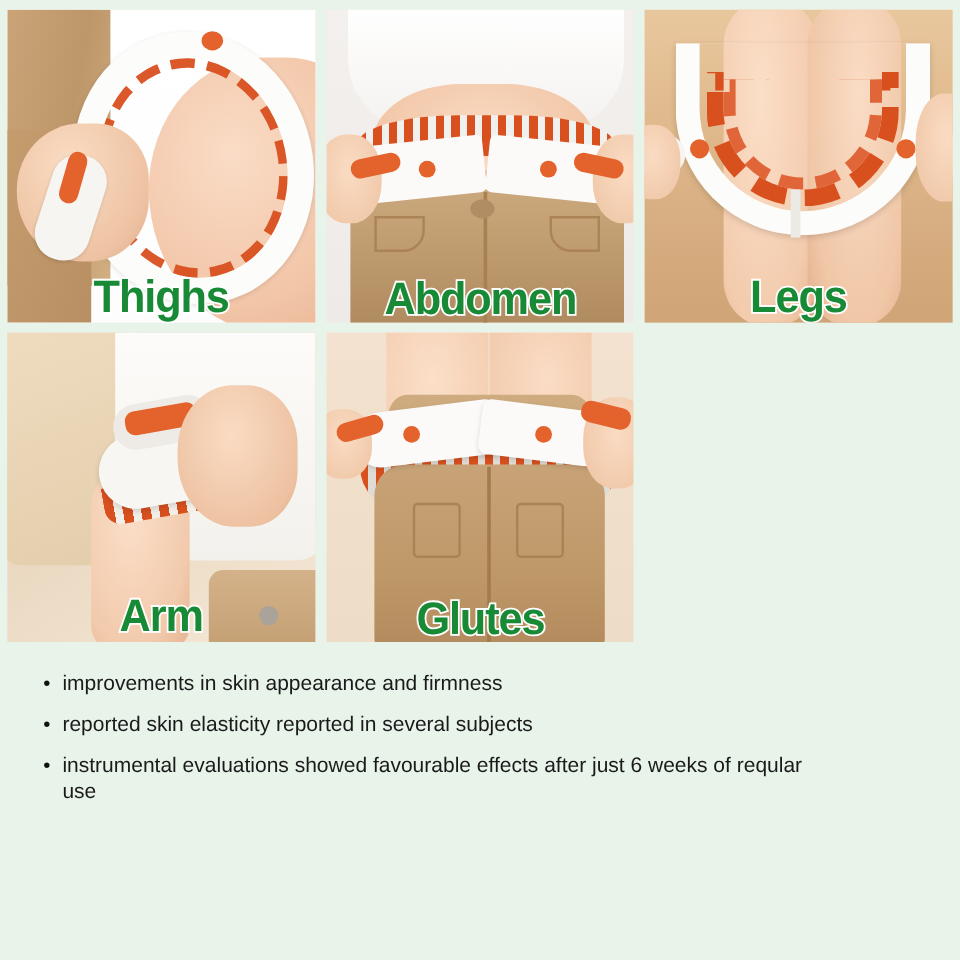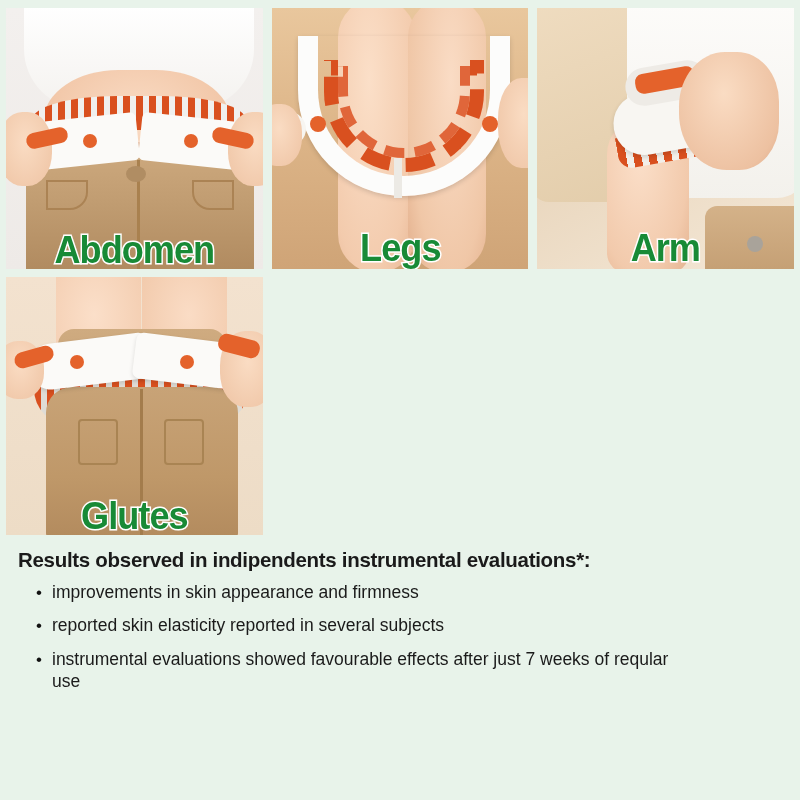--- a/index.html
+++ b/index.html
@@ -341,20 +341,34 @@
   .bullet-text { flex: 1 1 auto; max-width: 640px; }
 </style>
 </head>
 <body>
 
 <div class="page">
 
 
   <div class="grid">
 
+    <div class="cell">
+      <div class="photo p1">
+        <div class="pants"></div>
+        <div class="leg"></div>
+        <div class="pants2"></div>
+        <div class="ring2"></div>
+        <div class="ring"></div>
+        <div class="hand"></div>
+        <div class="grip"></div>
+        <div class="orng ob1"></div>
+        <div class="orng ob2"></div>
+      </div>
+      <div class="cell-label">Thighs</div>
+    </div>
 
     <div class="cell">
       <div class="photo p2">
         <div class="shirt"></div>
         <div class="belly"></div>
         <div class="navel"></div>
         <div class="rollband"></div>
         <div class="trouser"></div>
         <div class="seam"></div>
         <div class="pocket1"></div>
@@ -425,30 +439,29 @@
         <div class="handR"></div>
         <div class="orng ob1"></div>
         <div class="orng ob2"></div>
       </div>
       <div class="cell-label c2">Glutes</div>
     </div>
 
   </div>
 
   <div class="results">
-    <div class="results-title">Results observed in indipendents instrumental evaluations*:</div>
     <ul class="bullets">
       <li class="bullet">
         <span class="bullet-dot">•</span>
         <span class="bullet-text">improvements in skin appearance and firmness</span>
       </li>
       <li class="bullet">
         <span class="bullet-dot">•</span>
         <span class="bullet-text">reported skin elasticity reported in several subjects</span>
       </li>
       <li class="bullet">
         <span class="bullet-dot">•</span>
-        <span class="bullet-text">instrumental evaluations showed favourable effects after just 7 weeks of reqular use</span>
+        <span class="bullet-text">instrumental evaluations showed favourable effects after just 6 weeks of reqular use</span>
       </li>
     </ul>
   </div>
 
 </div>
 
 </body></html>

